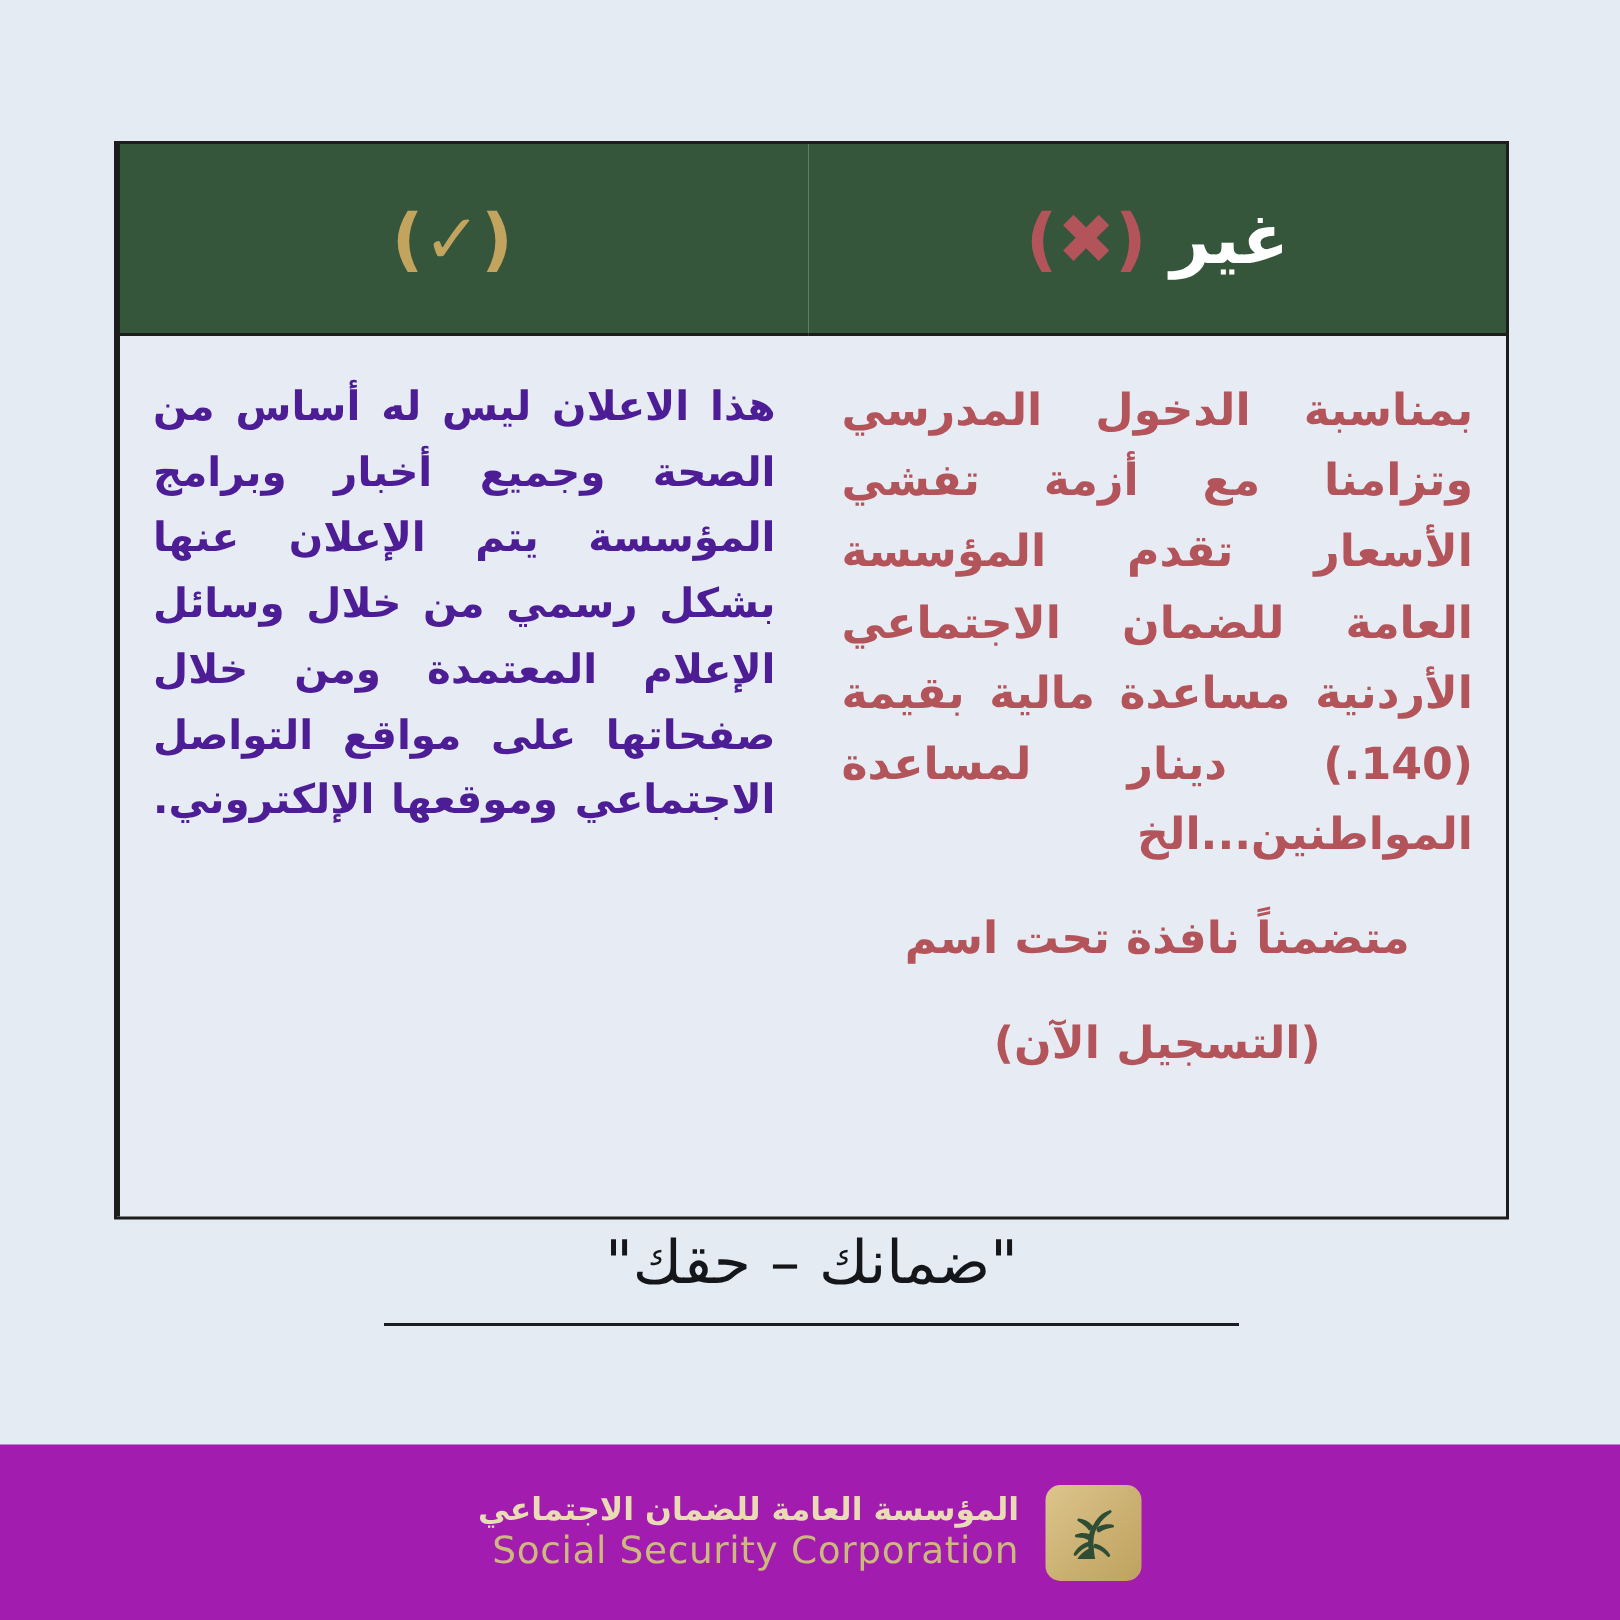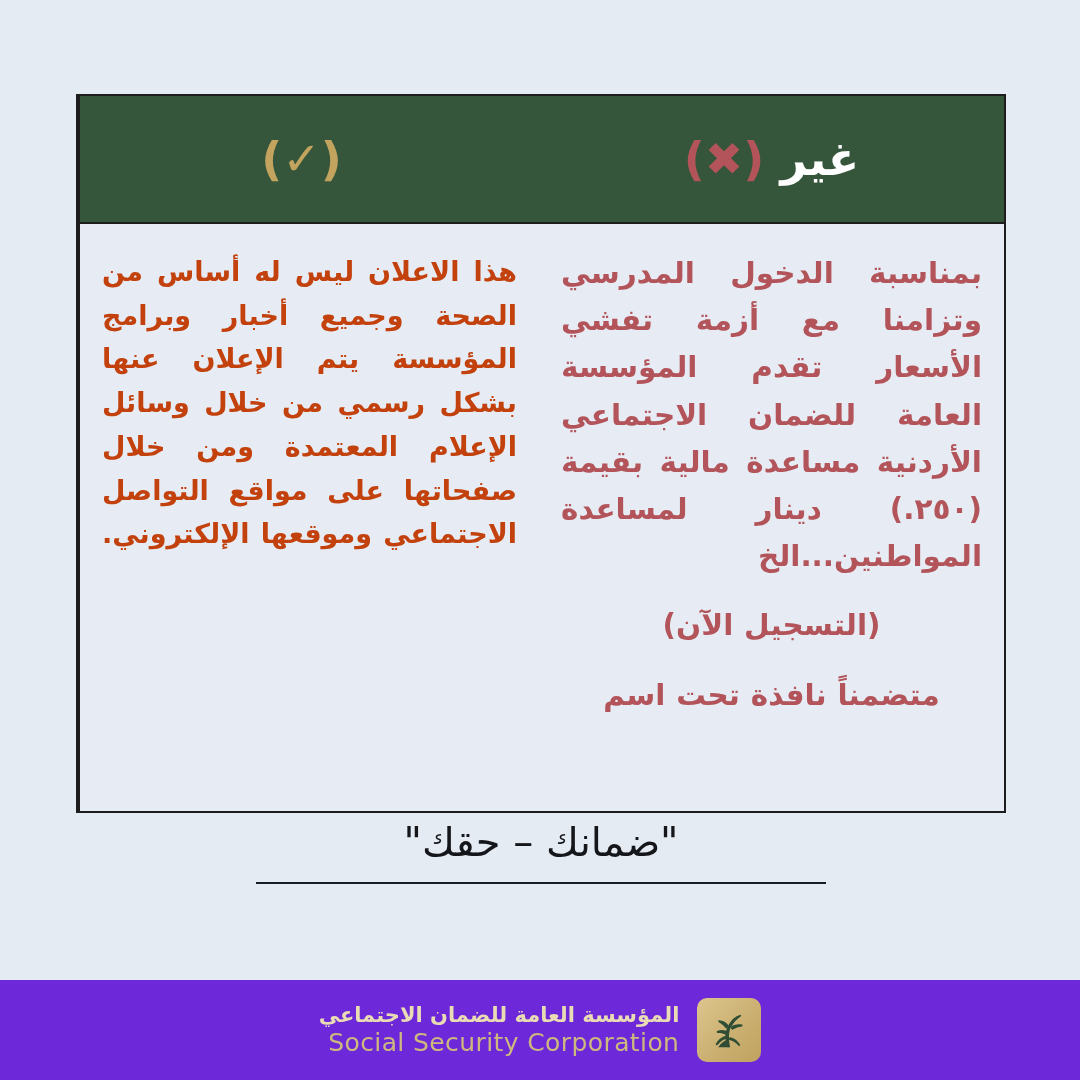--- a/index.html
+++ b/index.html
@@ -77,21 +77,21 @@
 
   .body-text {
     font-size: 27px;
     line-height: 1.62;
     font-weight: 600;
     margin: 0;
     text-align: justify;
     text-align-last: justify;
     word-spacing: 0.02em;
   }
-  .body-text.gold  { color: #c2410c; }
+  .body-text.gold  { color: #4c1d95; }
   .body-text.red   { color: #b2545a; font-size: 29.5px; line-height: 1.6; }
 
   .body-text.centered {
     text-align: center;
     text-align-last: center;
     margin-top: 22px;
   }
 
   
   .slogan-wrap {
@@ -115,22 +115,22 @@
     height: 0;
     border-top: 2px solid #1a1d24;
   }
 
   
   .footer {
     position: absolute;
     left: 0;
     bottom: 0;
     width: 1080px;
-    height: 100px;
-    background: #6d28d9;
+    height: 117px;
+    background: #a21caf;
     display: flex;
     align-items: center;
     justify-content: center;
     gap: 18px;
     direction: rtl;
   }
   .footer-logo {
     width: 64px;
     height: 64px;
     border-radius: 10px;
@@ -168,23 +168,23 @@
 
 <div class="card">
 
   <div class="col col-wrong">
     <div class="col-head">
       <span>غير</span>
       <span>&nbsp;</span>
       <span class="mark mark-cross">(✖)</span>
     </div>
     <div class="col-body">
-      <p class="body-text red">بمناسبة الدخول المدرسي وتزامنا مع أزمة تفشي الأسعار تقدم المؤسسة العامة للضمان الاجتماعي الأردنية مساعدة مالية بقيمة (٢٥٠.) دينار لمساعدة المواطنين...الخ</p>
+      <p class="body-text red">بمناسبة الدخول المدرسي وتزامنا مع أزمة تفشي الأسعار تقدم المؤسسة العامة للضمان الاجتماعي الأردنية مساعدة مالية بقيمة (140.) دينار لمساعدة المواطنين...الخ</p>
+      <p class="body-text red centered">متضمناً نافذة تحت اسم</p>
       <p class="body-text red centered">(التسجيل الآن)</p>
-      <p class="body-text red centered">متضمناً نافذة تحت اسم</p>
     </div>
   </div>
 
   <div class="col col-correct">
     <div class="col-head">
       <span>&nbsp;</span>
       <span class="mark mark-check">(✓)</span>
     </div>
     <div class="col-body">
       <p class="body-text gold">هذا الاعلان ليس له أساس من الصحة وجميع أخبار وبرامج المؤسسة يتم الإعلان عنها بشكل رسمي من خلال وسائل الإعلام المعتمدة ومن خلال صفحاتها على مواقع التواصل الاجتماعي وموقعها الإلكتروني.</p>

